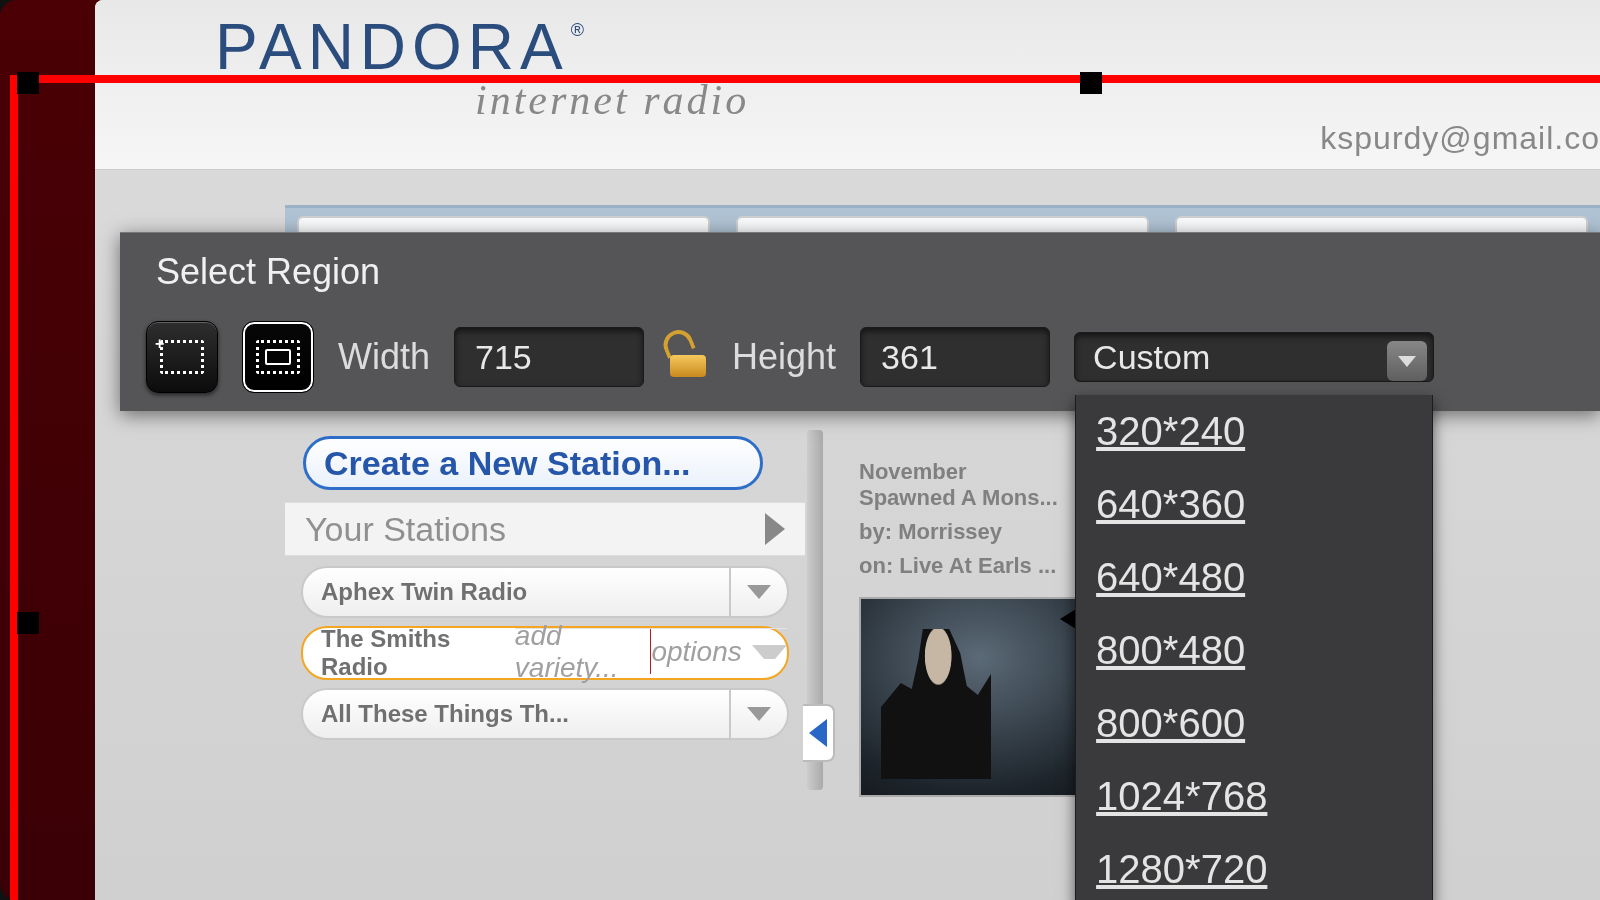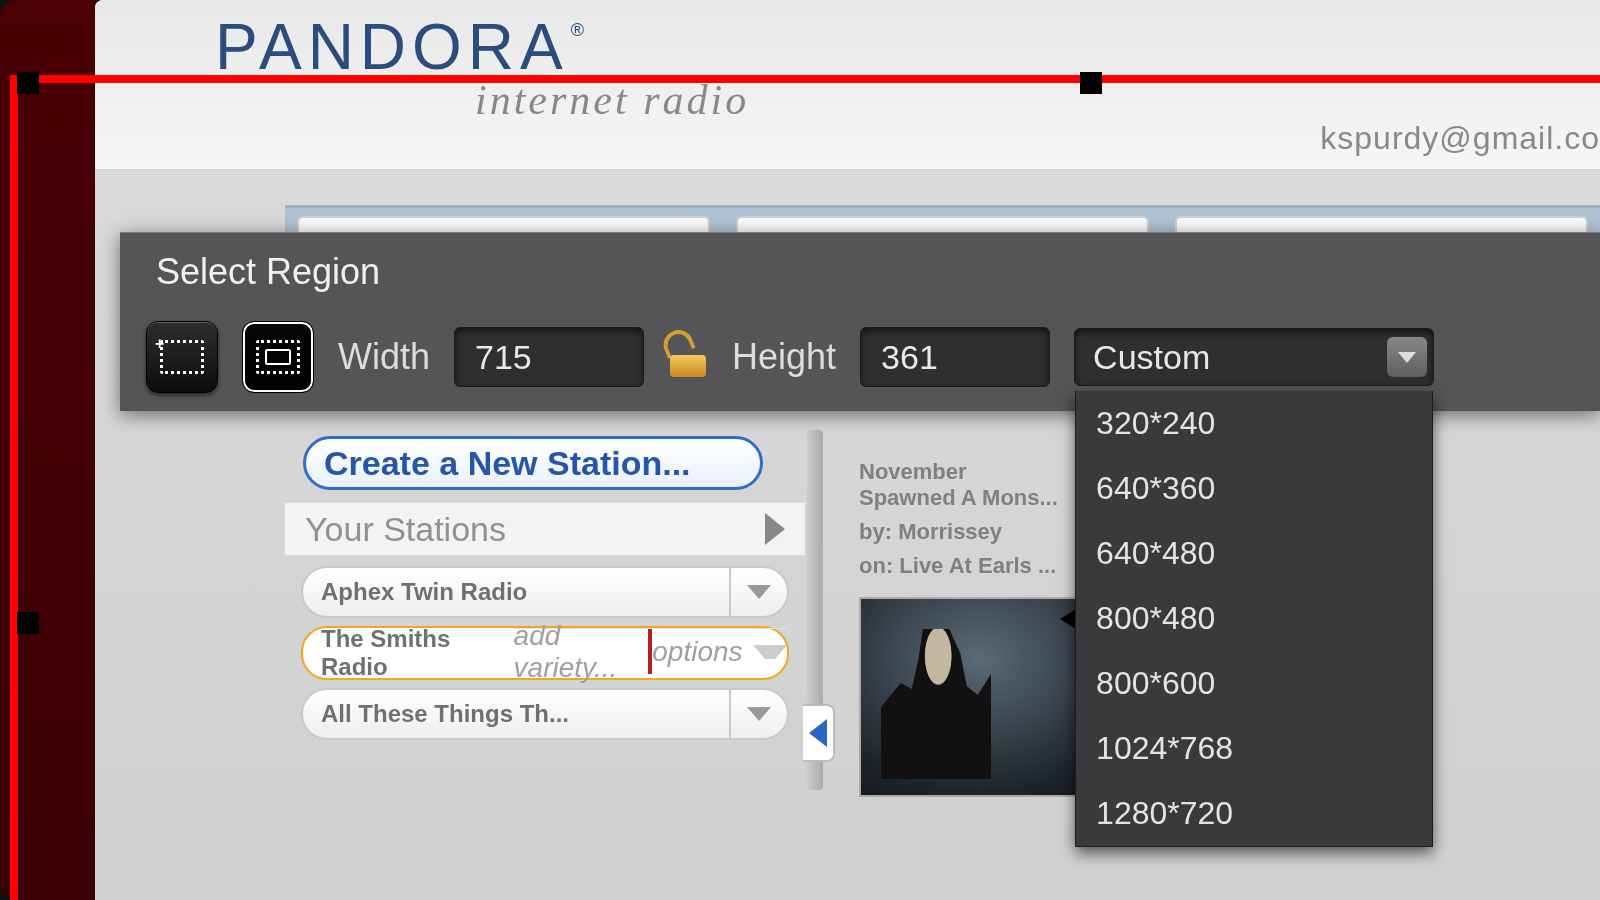--- a/index.html
+++ b/index.html
@@ -97,21 +97,21 @@
 }
 .station-active .top { display:flex; align-items:center; height:50px; }
 .station-active .sub {
   display:flex; height:46px; border-top:1px solid #e2e2e2;
   border-radius:0 0 22px 22px;
 }
 .station-active .sub div {
   flex:1; display:flex; align-items:center; justify-content:center;
   font-size:28px; color:#a0a0a0; font-style:italic;
 }
-.station-active .sub div:first-child { border-right:4px solid #b91c1c; }
+.station-active .sub div:first-child { border-right:1px solid #b91c1c; }
 .station-active .sub .chev-down-sm { margin-left:10px; border-top-color:#ccc; }
 .sidebar-scroll {
   position:absolute; top:0; right:-18px; width:16px; height:360px;
   background: linear-gradient(to right,#ccc,#aaa); border-radius:4px;
 }
 .collapse-tab {
   position:absolute; left:708px; top:704px; width:32px; height:58px;
   background:#fff; border:2px solid #bbb; border-left:none;
   display:flex; align-items:center; justify-content:center; border-radius:0 8px 8px 0;
 }
@@ -189,39 +189,39 @@
 .lock-icon .shackle {
   position:absolute; width:30px; height:24px; border:4px solid #d4a030; border-bottom:none;
   border-radius:16px 16px 0 0; left:0; top:-2px;
   transform: rotate(-22deg); transform-origin: bottom left;
 }
 .lock-icon .body {
   position:absolute; width:36px; height:22px; background:linear-gradient(#f5c95d,#c98a1f);
   bottom:0; left:2px; border-radius:4px;
 }
 .preset-select {
-  position:relative; width:360px; height:58px;
+  position:relative; width:360px; height:50px;
   background:#2f2f2f; border:1px solid #1a1a1a; border-radius:6px;
   box-shadow: inset 0 3px 6px rgba(0,0,0,.6);
   display:flex; align-items:center; padding:0 18px; cursor:pointer;
   color:#e8e8e8; font-size:34px;
 }
 .preset-select .chev-btn {
   position:absolute; right:6px; top:8px; width:40px; height:40px;
   background:linear-gradient(#878787,#5f5f5f); border-radius:6px;
   display:flex; align-items:center; justify-content:center;
 }
 .chev-down { width:0;height:0;border-left:9px solid transparent;border-right:9px solid transparent;border-top:11px solid #ddd; }
 .preset-dropdown {
   position:absolute; left:0; top:62px; width:100%;
   background:#3a3a3c; border:1px solid #1c1c1c; border-top:none;
   box-shadow:0 6px 14px rgba(0,0,0,.6); z-index:50;
 }
 .preset-dropdown .item {
-  padding:14px 20px; font-size:32px; color:#e4e4e4; cursor:pointer;
+  padding:14px 20px; font-size:40px; color:#e4e4e4; cursor:pointer;text-decoration:underline;
 }
 </style>
 </head>
 <body>
 
 <div class="bg">
 
   <div class="pandora-window">
     <div class="pandora-header">
       <div class="pandora-logo">

